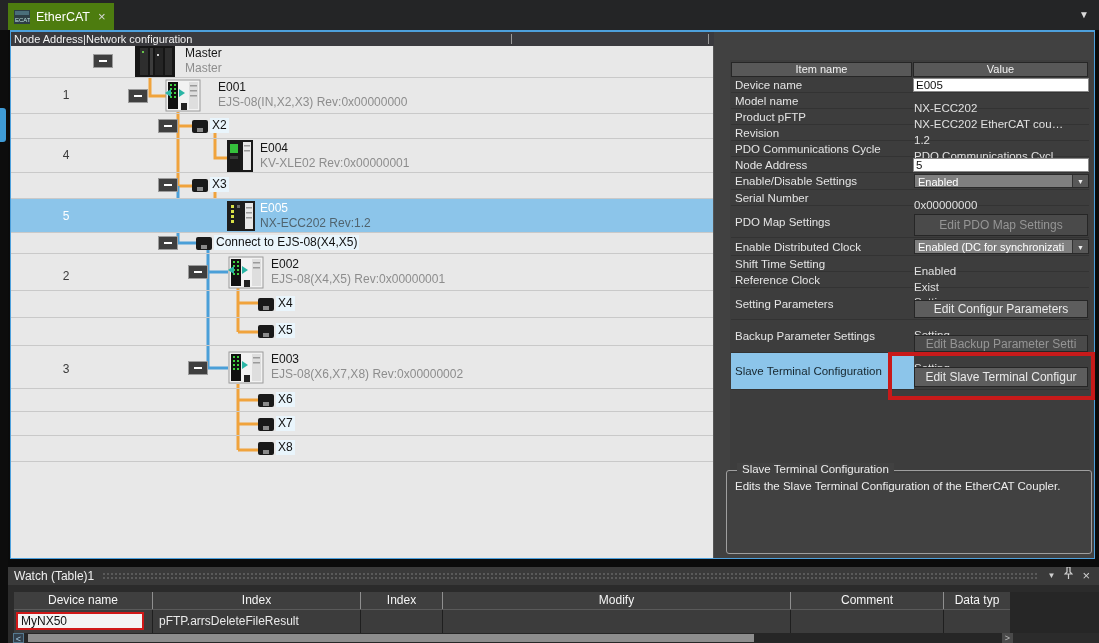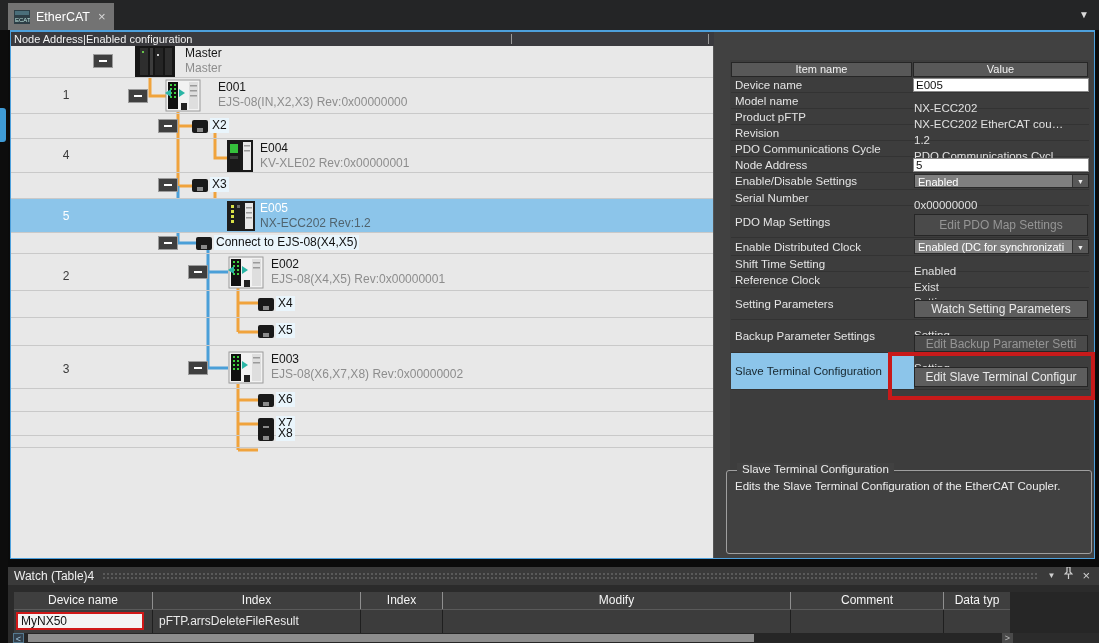--- a/index.html
+++ b/index.html
@@ -8,21 +8,21 @@
     font-family: "Liberation Sans", sans-serif;
     background:#0b0b0b;
     position:relative;
     overflow:hidden;
   }
   .app { position:absolute; left:0; top:0; width:1099px; height:643px; }
 
   
   .tabstrip { position:absolute; left:0; top:0; width:1099px; height:30px; background:#242526; }
   .tab { position:absolute; left:8px; top:3px; height:27px; padding:0 8px 0 6px;
-         background:#737373; display:flex; align-items:center; gap:6px; cursor:default; }
+         background:#4d7c0f; display:flex; align-items:center; gap:6px; cursor:default; }
   .tab-label { color:#ffffff; font-size:12.5px; }
   .tab-close { color:#d8d8d8; font-size:13px; line-height:13px; margin-left:2px; }
   .strip-caret { position:absolute; right:10px; top:9px; color:#dadada; font-size:10px; }
 
   
   .left-strip { position:absolute; left:0; top:30px; width:8px; height:613px; background:#0d0d0d; }
   .left-indicator { position:absolute; left:0; top:78px; width:6px; height:34px;
                     background:#3f9bd6; border-radius:0 3px 3px 0; }
 
   
@@ -128,21 +128,21 @@
     <span class="strip-caret">▼</span>
   </div>
 
   <div class="left-strip">
     <div class="left-indicator"></div>
   </div>
 
   <div class="doc">
 
     <div class="tree-pane">
-      <div class="tree-header">Node Address|Enabled configuration</div>
+      <div class="tree-header">Node Address|Network configuration</div>
       <div class="tick" style="position:absolute;left:500px;top:2px;width:1px;height:10px;background:#9a9a9a;"></div>
       <div class="tick" style="position:absolute;left:697px;top:2px;width:1px;height:10px;background:#9a9a9a;"></div>
 
       <div class="tree-body">
 
         <svg class="connector-svg" width="702" height="512">
           <g stroke="#f0a33c" stroke-width="3" fill="none">
             <path d="M139,24 V50 H156"></path>
             <path d="M167,66 V140"></path>
             <path d="M167,80 H181"></path>
@@ -331,21 +331,21 @@
         <div class="trow" style="top:343px;height:23px;">
           <span class="port-icon" style="left:247px;top:5px;"></span>
           <span class="port-label" style="left:265px;top:3px;">X6</span>
         </div>
 
         <div class="trow" style="top:366px;height:24px;">
           <span class="port-icon" style="left:247px;top:6px;"></span>
           <span class="port-label" style="left:265px;top:4px;">X7</span>
         </div>
 
-        <div class="trow" style="top:376px;height:26px;padding-left:44px;">
+        <div class="trow" style="top:390px;height:26px;padding-left:44px;">
           <span class="port-icon" style="left:247px;top:6px;"></span>
           <span class="port-label" style="left:265px;top:4px;">X8</span>
         </div>
 
       </div>
     </div>
 
     <div class="props">
       <div class="phead" style="left:1px;width:181px;">Item name</div>
       <div class="phead" style="left:183px;width:175px;">Value</div>
@@ -400,21 +400,21 @@
         <span class="pitem">Shift Time Setting</span>
         <span class="pval" style="top:1px;">Enabled</span>
       </div>
       <div class="prow" style="top:212px;height:16px;">
         <span class="pitem">Reference Clock</span>
         <span class="pval" style="top:1px;">Exist</span>
       </div>
       <div class="prow" style="top:228px;height:32px;">
         <span class="pitem">Setting Parameters</span>
         <span class="pval" style="top:0;">Setting</span>
-        <button class="pbtn" style="top:12px;height:18px;">Watch Setting Parameters</button>
+        <button class="pbtn" style="top:12px;height:18px;">Edit Configur Parameters</button>
       </div>
       <div class="prow" style="top:260px;height:33px;">
         <span class="pitem">Backup Parameter Settings</span>
         <span class="pval" style="top:1px;">Setting</span>
         <button class="pbtn disabled" style="top:15px;height:17px;">Edit Backup Parameter Setti</button>
       </div>
       <div class="prow selrow" style="top:293px;height:37px;">
         <div class="sel-cell"></div>
         <span class="pitem">Slave Terminal Configuration</span>
         <span class="pval" style="top:1px;">Setting</span>
@@ -425,21 +425,21 @@
     <div class="red-rect"></div>
 
     <div class="descbox">
       <span class="legend">Slave Terminal Configuration</span>
       <span class="dtext">Edits the Slave Terminal Configuration of the EtherCAT Coupler.</span>
     </div>
   </div>
 
   <div class="watch">
     <div class="wtitle">
-      <span class="wtitle-text">Watch (Table)4</span>
+      <span class="wtitle-text">Watch (Table)1</span>
       <span class="wtitle-fill"></span>
       <span class="wicon" style="font-size:8px;">▼</span>
       <span class="wicon">
         <svg width="9" height="12" viewBox="0 0 9 12">
             <path d="M3,0 h3 v5 l2,2 h-7 l2,-2 z M4.5,7 v5" stroke="#d0d0d0" stroke-width="1.2" fill="none"></path>
           </svg>
       </span>
       <span class="wicon" style="font-size:13px;">×</span>
     </div>
 

